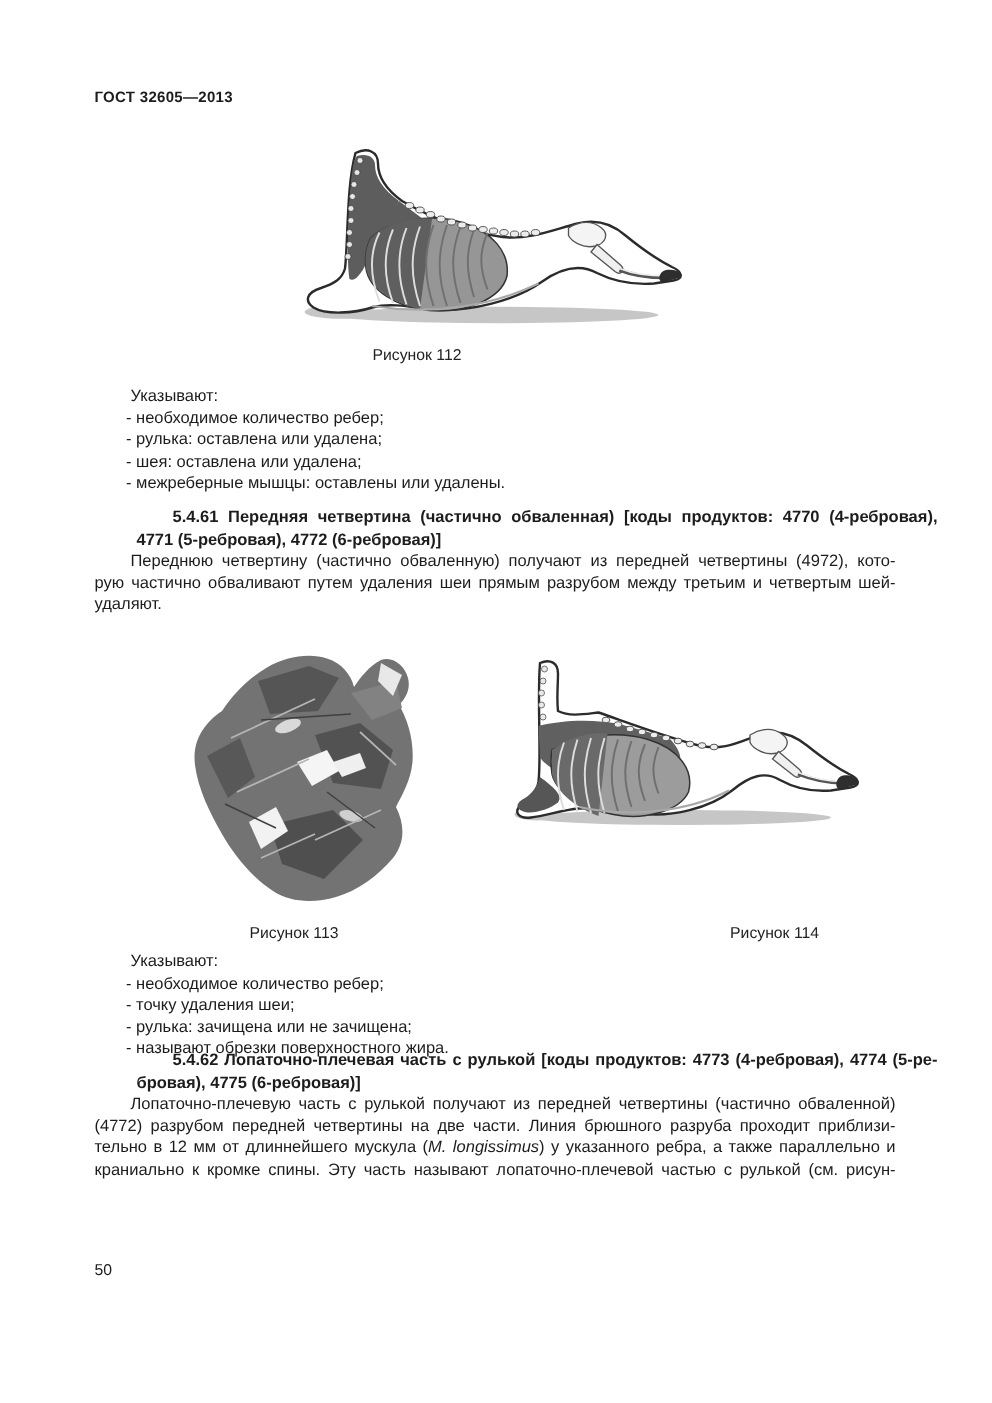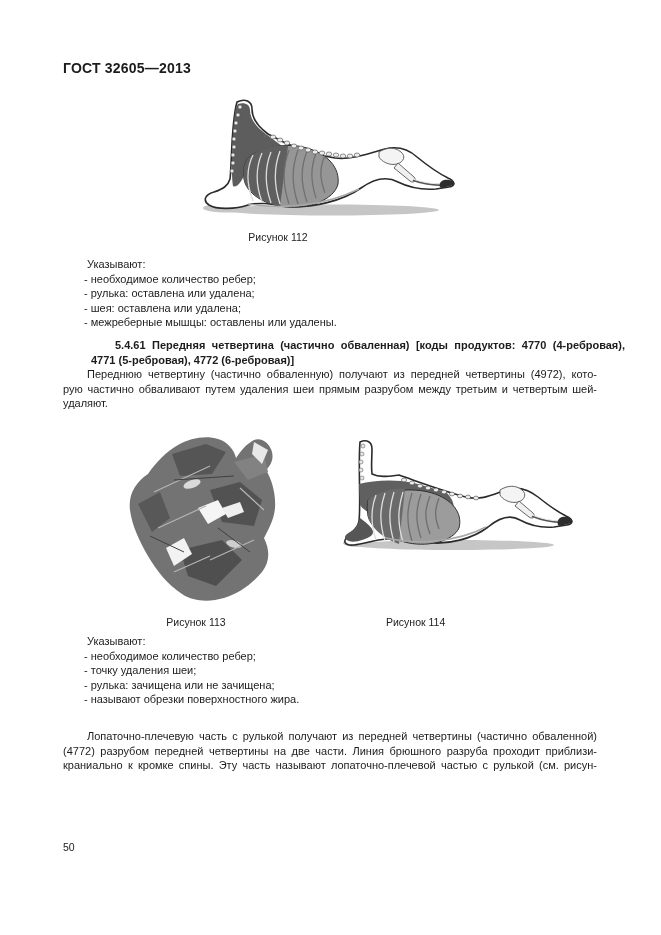--- a/index.html
+++ b/index.html
@@ -1,22 +1,22 @@
 <!DOCTYPE html>
 <html><head>
 <meta charset="utf-8">
 <style>
   html,body{margin:0;padding:0;background:#ffffff;}
   body{width:661px;height:935px;font-family:"Liberation Sans","DejaVu Sans",sans-serif;color:#1c1c1c;}
   .page{position:relative;width:661px;height:935px;background:#fff;overflow:hidden;font-size:11px;}
-  .hdr{position:absolute;left:63px;top:60px;font-weight:bold;font-size:14px;letter-spacing:.2px;}
+  .hdr{position:absolute;left:63px;top:60px;font-weight:bold;font-size:10px;letter-spacing:.2px;}
   .cap{position:absolute;font-size:10.5px;color:#222;}
   #cap112{left:0;top:231px;width:556px;text-align:center;}
   #cap113{left:116px;top:616px;width:160px;text-align:center;}
-  #cap114{left:386px;top:616px;width:160px;text-align:left;}
+  #cap114{left:386px;top:616px;width:160px;text-align:right;}
   .tblock{position:absolute;left:63px;width:534px;line-height:14.5px;}
   .bold{font-weight:bold;margin-left:28px;}
   .tblock > div{white-space:nowrap;}
   .jl{text-align:justify;text-align-last:justify;}
   .ind{padding-left:24px;}
   .intro{padding-left:24px;}
   .li{padding-left:21px;}
   #list1{top:257px;}
   #sec61h{top:338px;}
   #sec61p{top:367px;}
@@ -200,22 +200,27 @@
   <div class="cap" id="cap114">Рисунок 114</div>
 
   <div class="tblock" id="list2">
     <div class="intro">Указывают:</div>
     <div class="li">- необходимое количество ребер;</div>
     <div class="li">- точку удаления шеи;</div>
     <div class="li">- рулька: зачищена или не зачищена;</div>
     <div class="li">- называют обрезки поверхностного жира.</div>
   </div>
 
+  <div class="tblock bold" id="sec62h">
+    <div class="jl ind">5.4.62 Лопаточно-плечевая часть с рулькой [коды продуктов: 4773 (4-ребровая), 4774 (5-ре-</div>
+    <div>бровая), 4775 (6-ребровая)]</div>
+  </div>
 
   <div class="tblock" id="sec62p">
     <div class="jl ind">Лопаточно-плечевую часть с рулькой получают из передней четвертины (частично обваленной)</div>
     <div class="jl">(4772) разрубом передней четвертины на две части. Линия брюшного разруба проходит приблизи-</div>
+    <div class="jl"><span>тельно в 12 мм от длиннейшего мускула (</span><i>M. longissimus</i><span>) у указанного ребра, а также параллельно и</span></div>
     <div class="jl">краниально к кромке спины. Эту часть называют лопаточно-плечевой частью с рулькой (см. рисун-</div>
   </div>
 
   <div id="pagenum">50</div>
 
 </div>
 
 </body></html>

